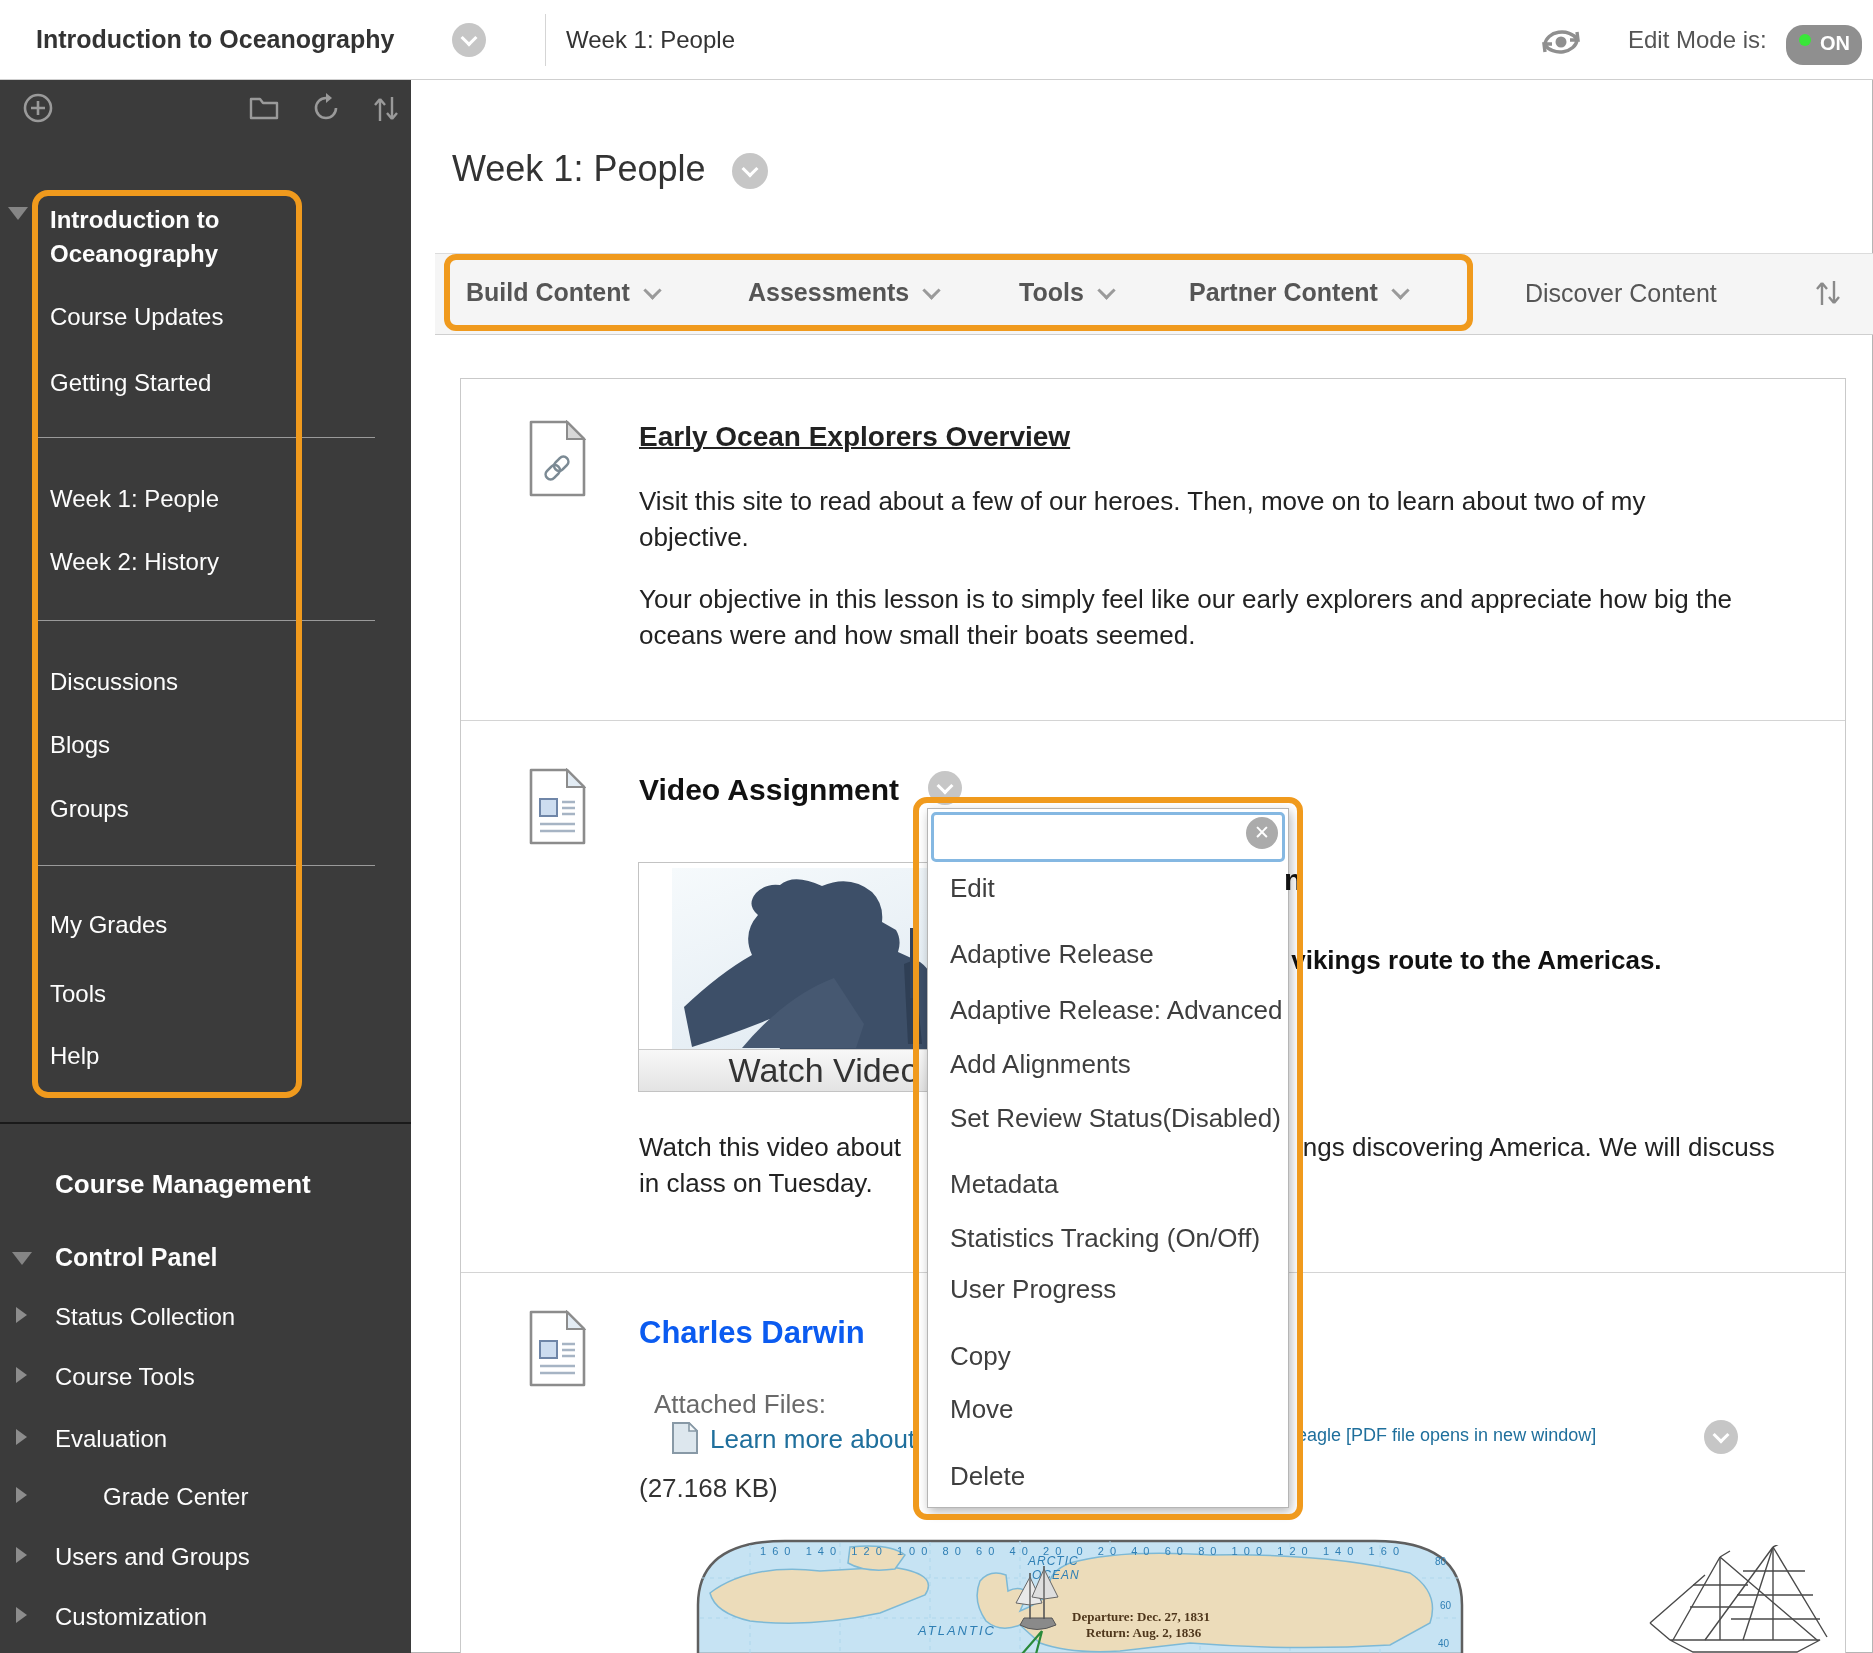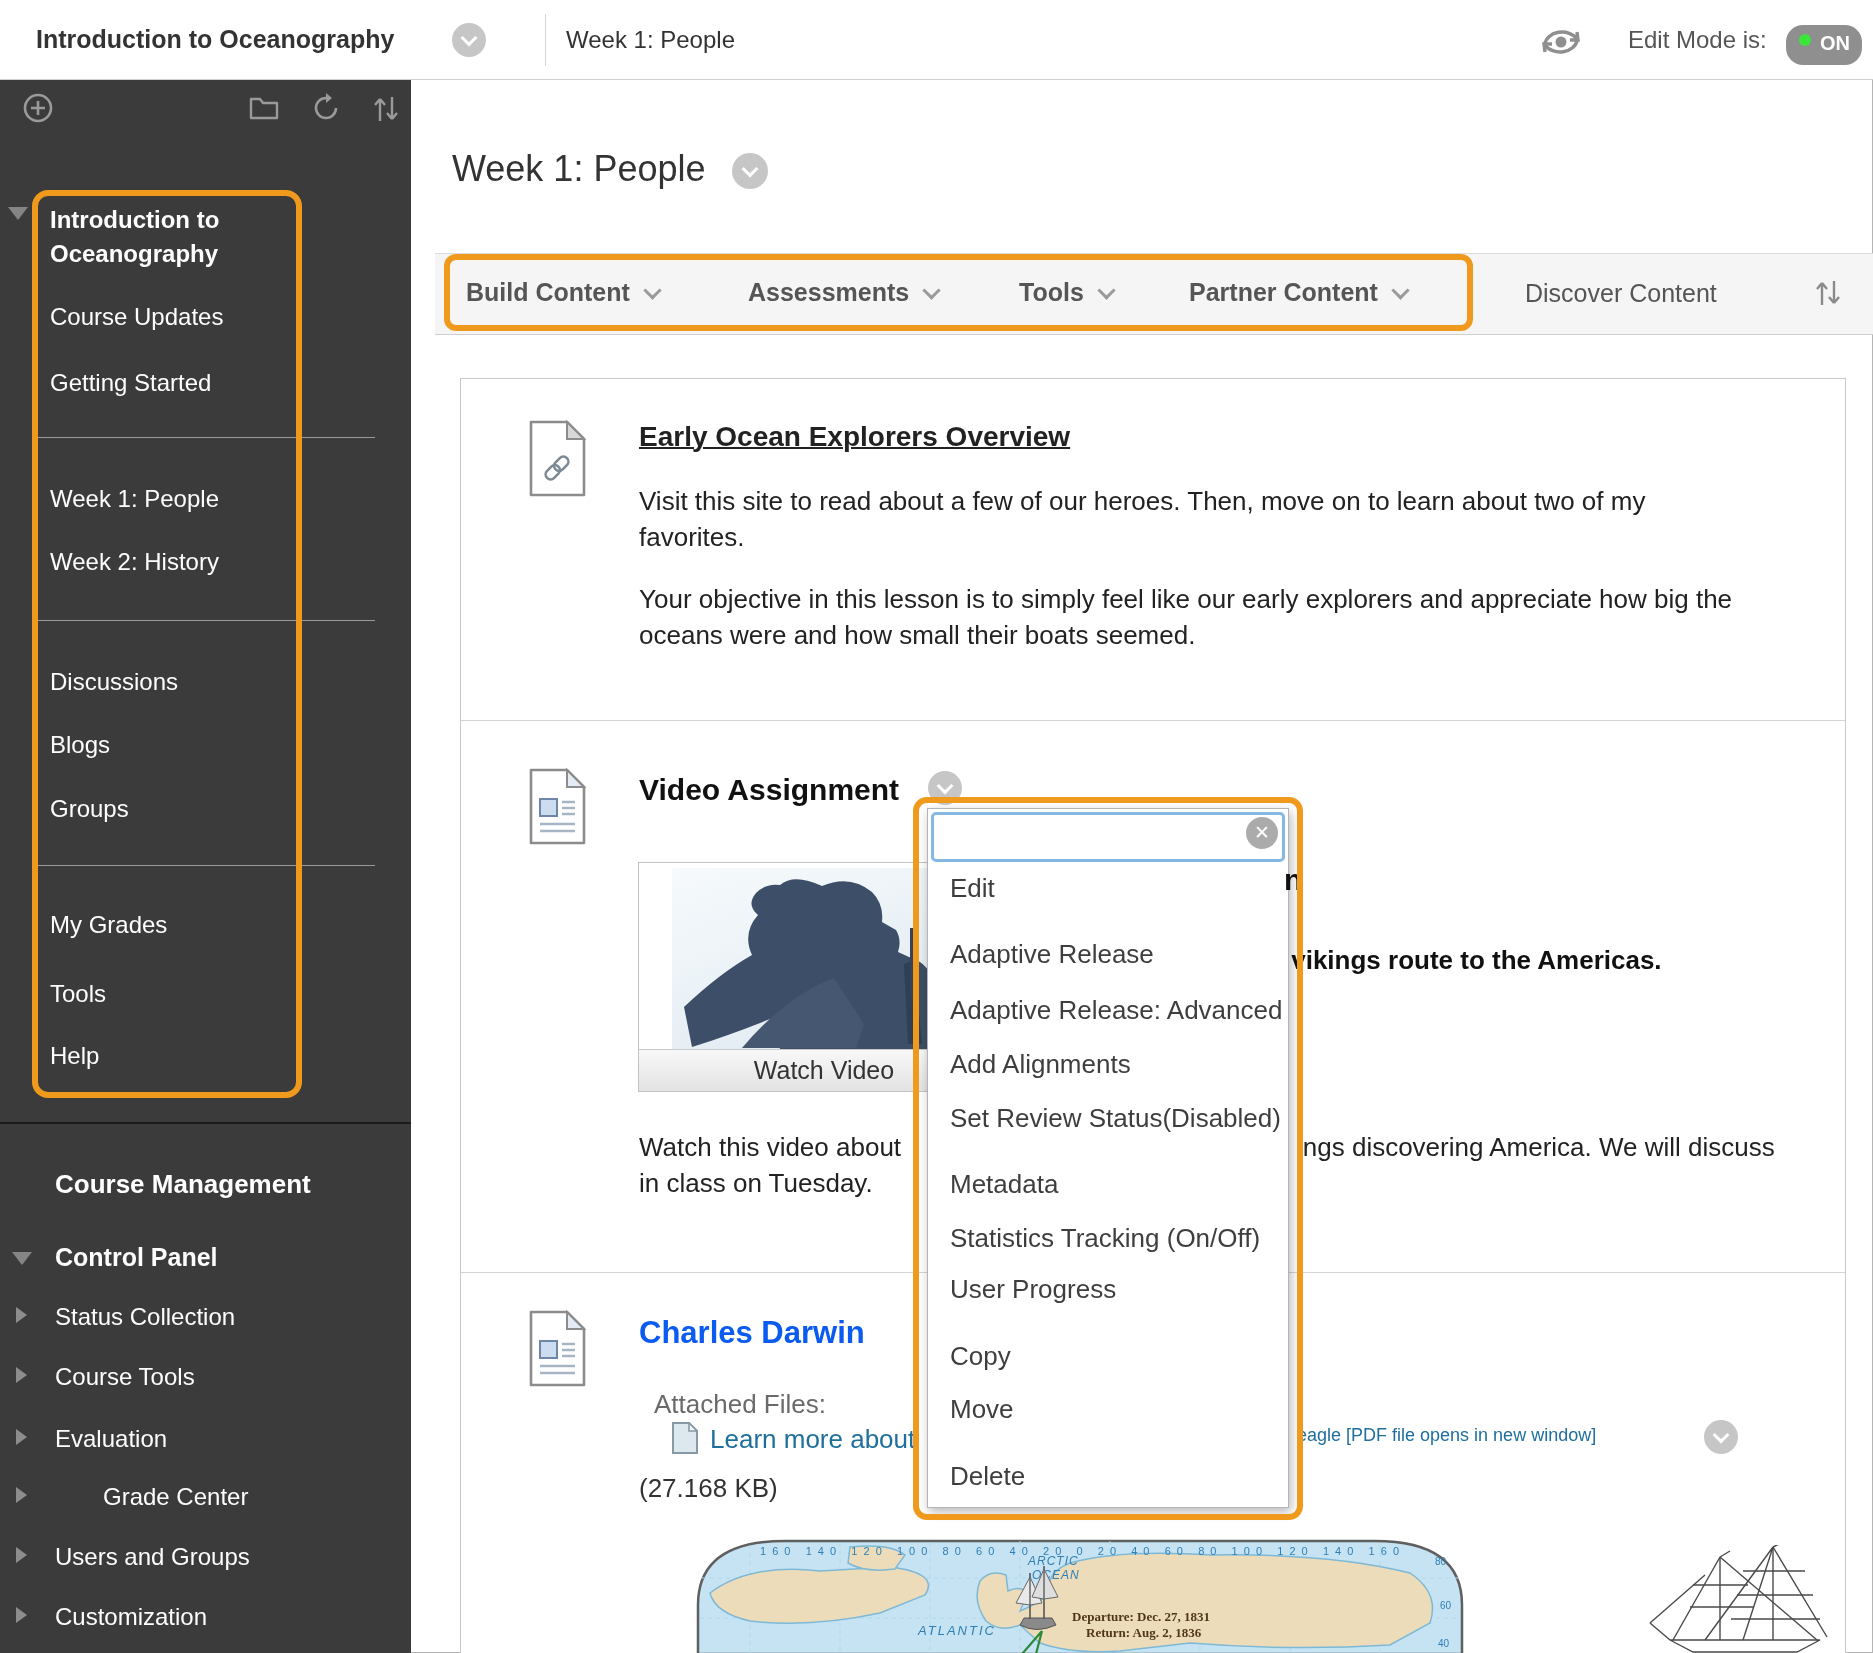--- a/index.html
+++ b/index.html
@@ -29,21 +29,21 @@
   .abtn{color:#555;font-weight:bold;font-size:25px;}
   .caret{display:inline-block;width:10px;height:10px;border-right:3px solid #9a9a9a;border-bottom:3px solid #9a9a9a;transform:rotate(45deg);margin-left:16px;vertical-align:4px;}
   
   .cbox{position:absolute;left:460px;top:378px;width:1386px;height:1276px;border:1px solid #c9c9c9;border-bottom:none;background:#fff;box-sizing:border-box;}
   .idiv{position:absolute;left:461px;width:1384px;height:1px;background:#d4d4d4;}
   .body-t{font-size:26px;color:#222;}
   
   .thumb{position:absolute;left:638px;top:862px;width:372px;height:230px;background:#fff;border:1px solid #c3c3c3;box-sizing:border-box;z-index:2;}
   .thumb .img{position:absolute;left:33px;top:5px;width:333px;height:181px;background:linear-gradient(160deg,#f6fafc 0%,#e7eff5 60%,#d9e6ee 100%);overflow:hidden;}
   .thumb .wbar{position:absolute;left:0;bottom:0;width:100%;height:42px;background:linear-gradient(#f8f8f8,#e3e3e3);border-top:1px solid #c9c9c9;text-align:center;box-sizing:border-box;}
-  .thumb .wbar span{font-size:25px;color:#333;line-height:41px;margin-top:47px;}
+  .thumb .wbar span{font-size:34px;color:#333;line-height:41px;margin-top:47px;}
   
   .panel{position:absolute;left:927px;top:808px;width:362px;height:700px;background:#fff;border:1px solid #b5b5b5;box-shadow:2px 4px 10px rgba(0,0,0,.28);box-sizing:border-box;z-index:4;}
   .pheader{position:absolute;left:3px;top:3px;right:3px;height:44px;border:3px solid #85b8e2;border-radius:5px;}
   .closebtn{position:absolute;left:1246px;top:817px;width:32px;height:32px;border-radius:50%;background:#ababab;color:#fff;font-size:19px;font-weight:bold;text-align:center;line-height:32px;z-index:5;cursor:pointer;}
   .mitem{position:absolute;left:950px;font-size:26px;color:#3e3e3e;z-index:5;cursor:pointer;white-space:nowrap;}
   .frag{z-index:3;}
   svg{display:block;}
 </style>
 </head>
 <body>
@@ -160,21 +160,21 @@
       <path d="M2 2 L38 2 L55 19 L55 75 L2 75 Z" fill="#fff" stroke="#8c8c8c" stroke-width="2.6" stroke-linejoin="round"></path>
       <path d="M38 2 L38 19 L55 19 Z" fill="#d8d8d8" stroke="#8c8c8c" stroke-width="2"></path>
       <g transform="rotate(-45 28 48)" fill="none" stroke="#7b8a94" stroke-width="2.6">
         <rect x="14" y="43" width="16" height="10" rx="5"></rect>
         <rect x="26" y="43" width="16" height="10" rx="5"></rect>
       </g>
     </svg>
   </span>
   <div class="t" style="left:639px;top:423px;font-size:28px;font-weight:bold;color:#222;text-decoration:underline;text-decoration-thickness:2px;">Early Ocean Explorers Overview</div>
   <div class="t body-t" style="left:639px;top:488px;">Visit this site to read about a few of our heroes. Then, move on to learn about two of my</div>
-  <div class="t body-t" style="left:639px;top:524px;">favorites.</div>
+  <div class="t body-t" style="left:639px;top:524px;">objective.</div>
   <div class="t body-t" style="left:639px;top:586px;">Your objective in this lesson is to simply feel like our early explorers and appreciate how big the</div>
   <div class="t body-t" style="left:639px;top:622px;">oceans were and how small their boats seemed.</div>
 
   <div class="idiv" style="top:720px;"></div>
 
   <span style="position:absolute;left:529px;top:768px;">
     <svg width="57" height="77" viewBox="0 0 57 77">
       <path d="M2 2 L38 2 L55 19 L55 75 L2 75 Z" fill="#fff" stroke="#8c8c8c" stroke-width="2.6" stroke-linejoin="round"></path>
       <path d="M38 2 L38 19 L55 19 Z" fill="#e3ecf4" stroke="#8c8c8c" stroke-width="2"></path>
       <rect x="11" y="31" width="17" height="17" fill="#cdddf0" stroke="#6f86a8" stroke-width="2"></rect>

